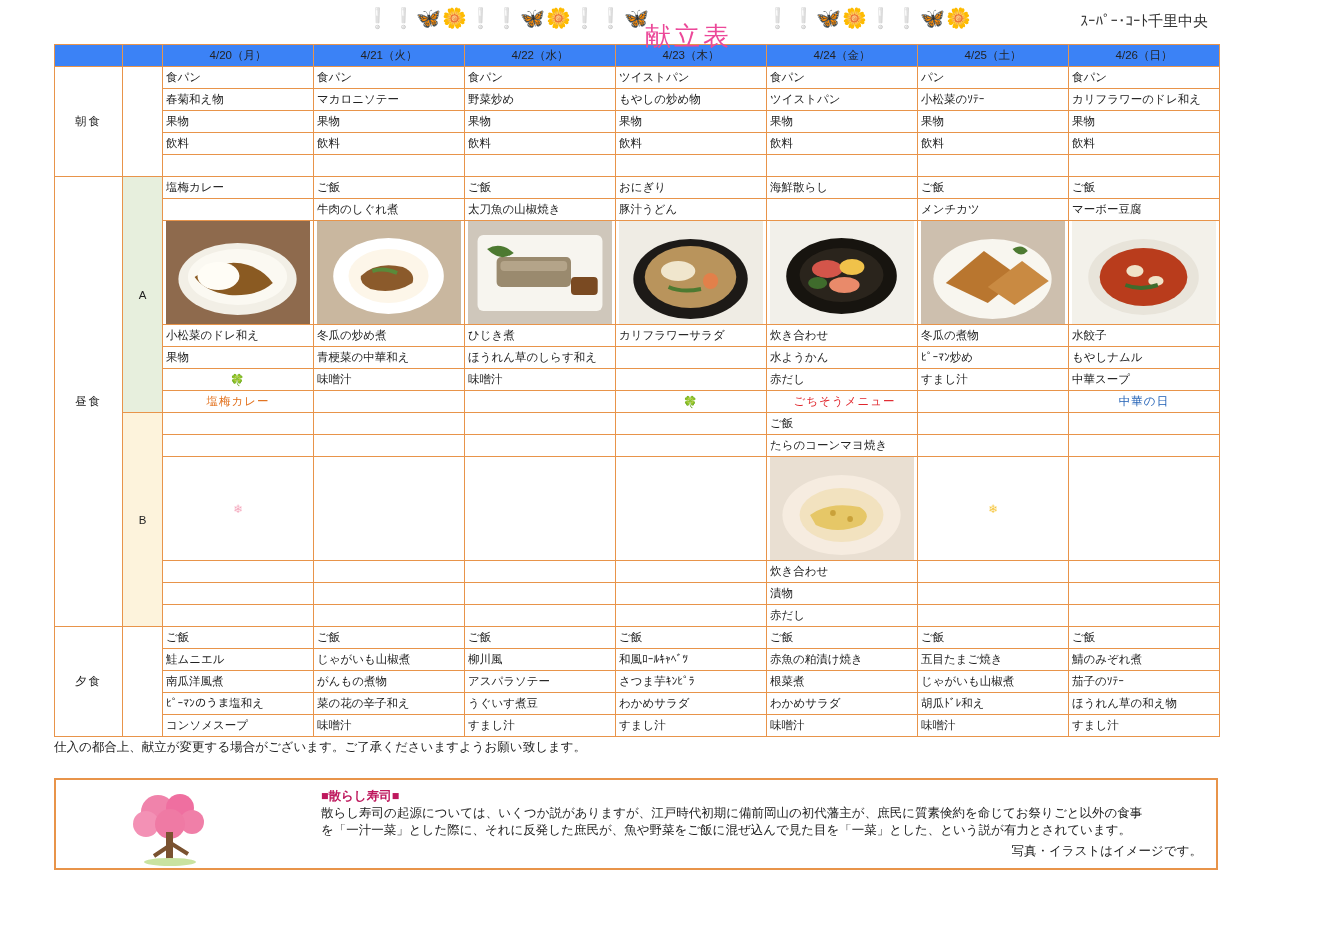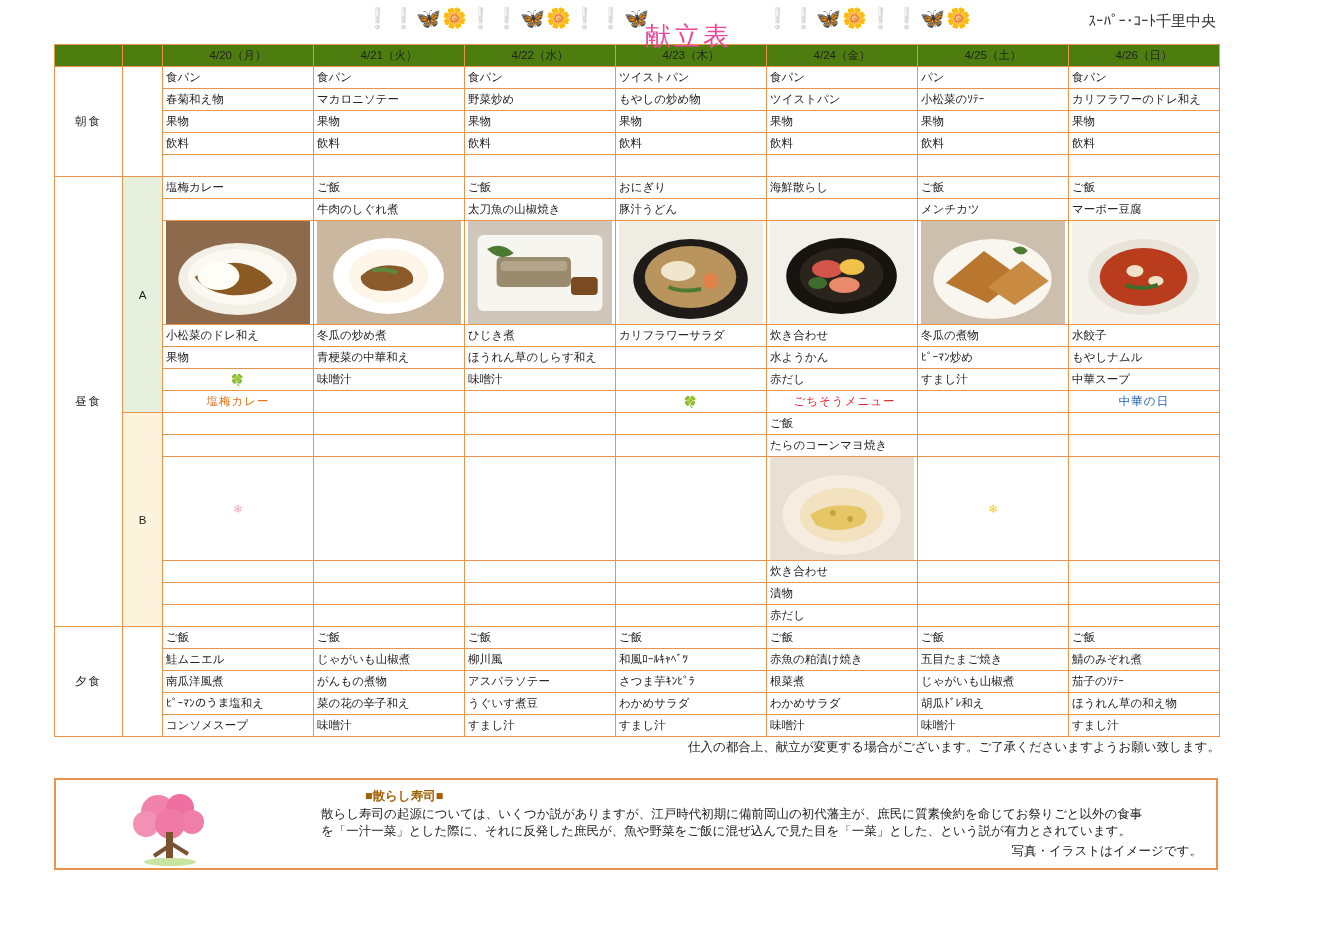--- a/index.html
+++ b/index.html
@@ -35,21 +35,21 @@
     position: absolute;
     left: 645px;
     top: 19px;
     font-size: 26px;
     color: #ec4899;
     letter-spacing: 3px;
     white-space: nowrap;
   }
   .header-store {
     position: absolute;
-    right: 108px;
+    right: 116px;
     top: 12px;
     font-size: 15px;
     color: #333;
     white-space: nowrap;
   }
   
   .menu-wrap {
     margin: 0 54px;
     width: 1166px;
   }
@@ -66,21 +66,21 @@
     vertical-align: middle;
     height: 21px;
     overflow: hidden;
     white-space: nowrap;
     color: #222;
   }
   .col-meal { width: 68px; }
   .col-ab { width: 40px; }
   .col-day { width: 151px; }
   thead td {
-    background: #4d7c0f;
+    background: #3b82f6;
     text-align: center;
     font-size: 13px;
     height: 22px;
     color: #3b2c1a;
   }
   td.meal-label {
     text-align: center;
     font-size: 13px;
     letter-spacing: 2px;
   }
@@ -116,21 +116,20 @@
     font-size: 19px;
     height: 26px;
   }
   .flower.green { color: #5fb14e; }
   .flower.clover { color: #7fc241; }
   .flower.pink { color: #f4a8bd; }
   .flower.yellow { color: #f6c63d; }
   .note-row {
     margin: 2px 54px 0 54px;
     width: 1166px;
-    text-align: right;
     font-size: 12.5px;
     color: #222;
   }
   
   .bottom-box {
     margin: 22px 54px 0 54px;
     width: 1164px;
     height: 92px;
     border: 2px solid #e8944a;
     position: relative;
@@ -143,30 +142,30 @@
     width: 110px;
     height: 82px;
   }
   .bottom-text {
     position: absolute;
     left: 265px;
     top: 8px;
     width: 830px;
   }
   .bottom-head {
-    color: #a16207;
+    color: #be185d;
     font-size: 12.5px;
     font-weight: bold;
     margin-bottom: 1px;
-    margin-left: 44px;
   }
   .bottom-body {
     font-size: 12.5px;
     line-height: 1.35;
     color: #222;
+    font-family: Liberation Mono, monospace;
   }
   .bottom-credit {
     position: absolute;
     right: 14px;
     bottom: 8px;
     font-size: 12.5px;
     color: #222;
   }
 </style>
 </head>

